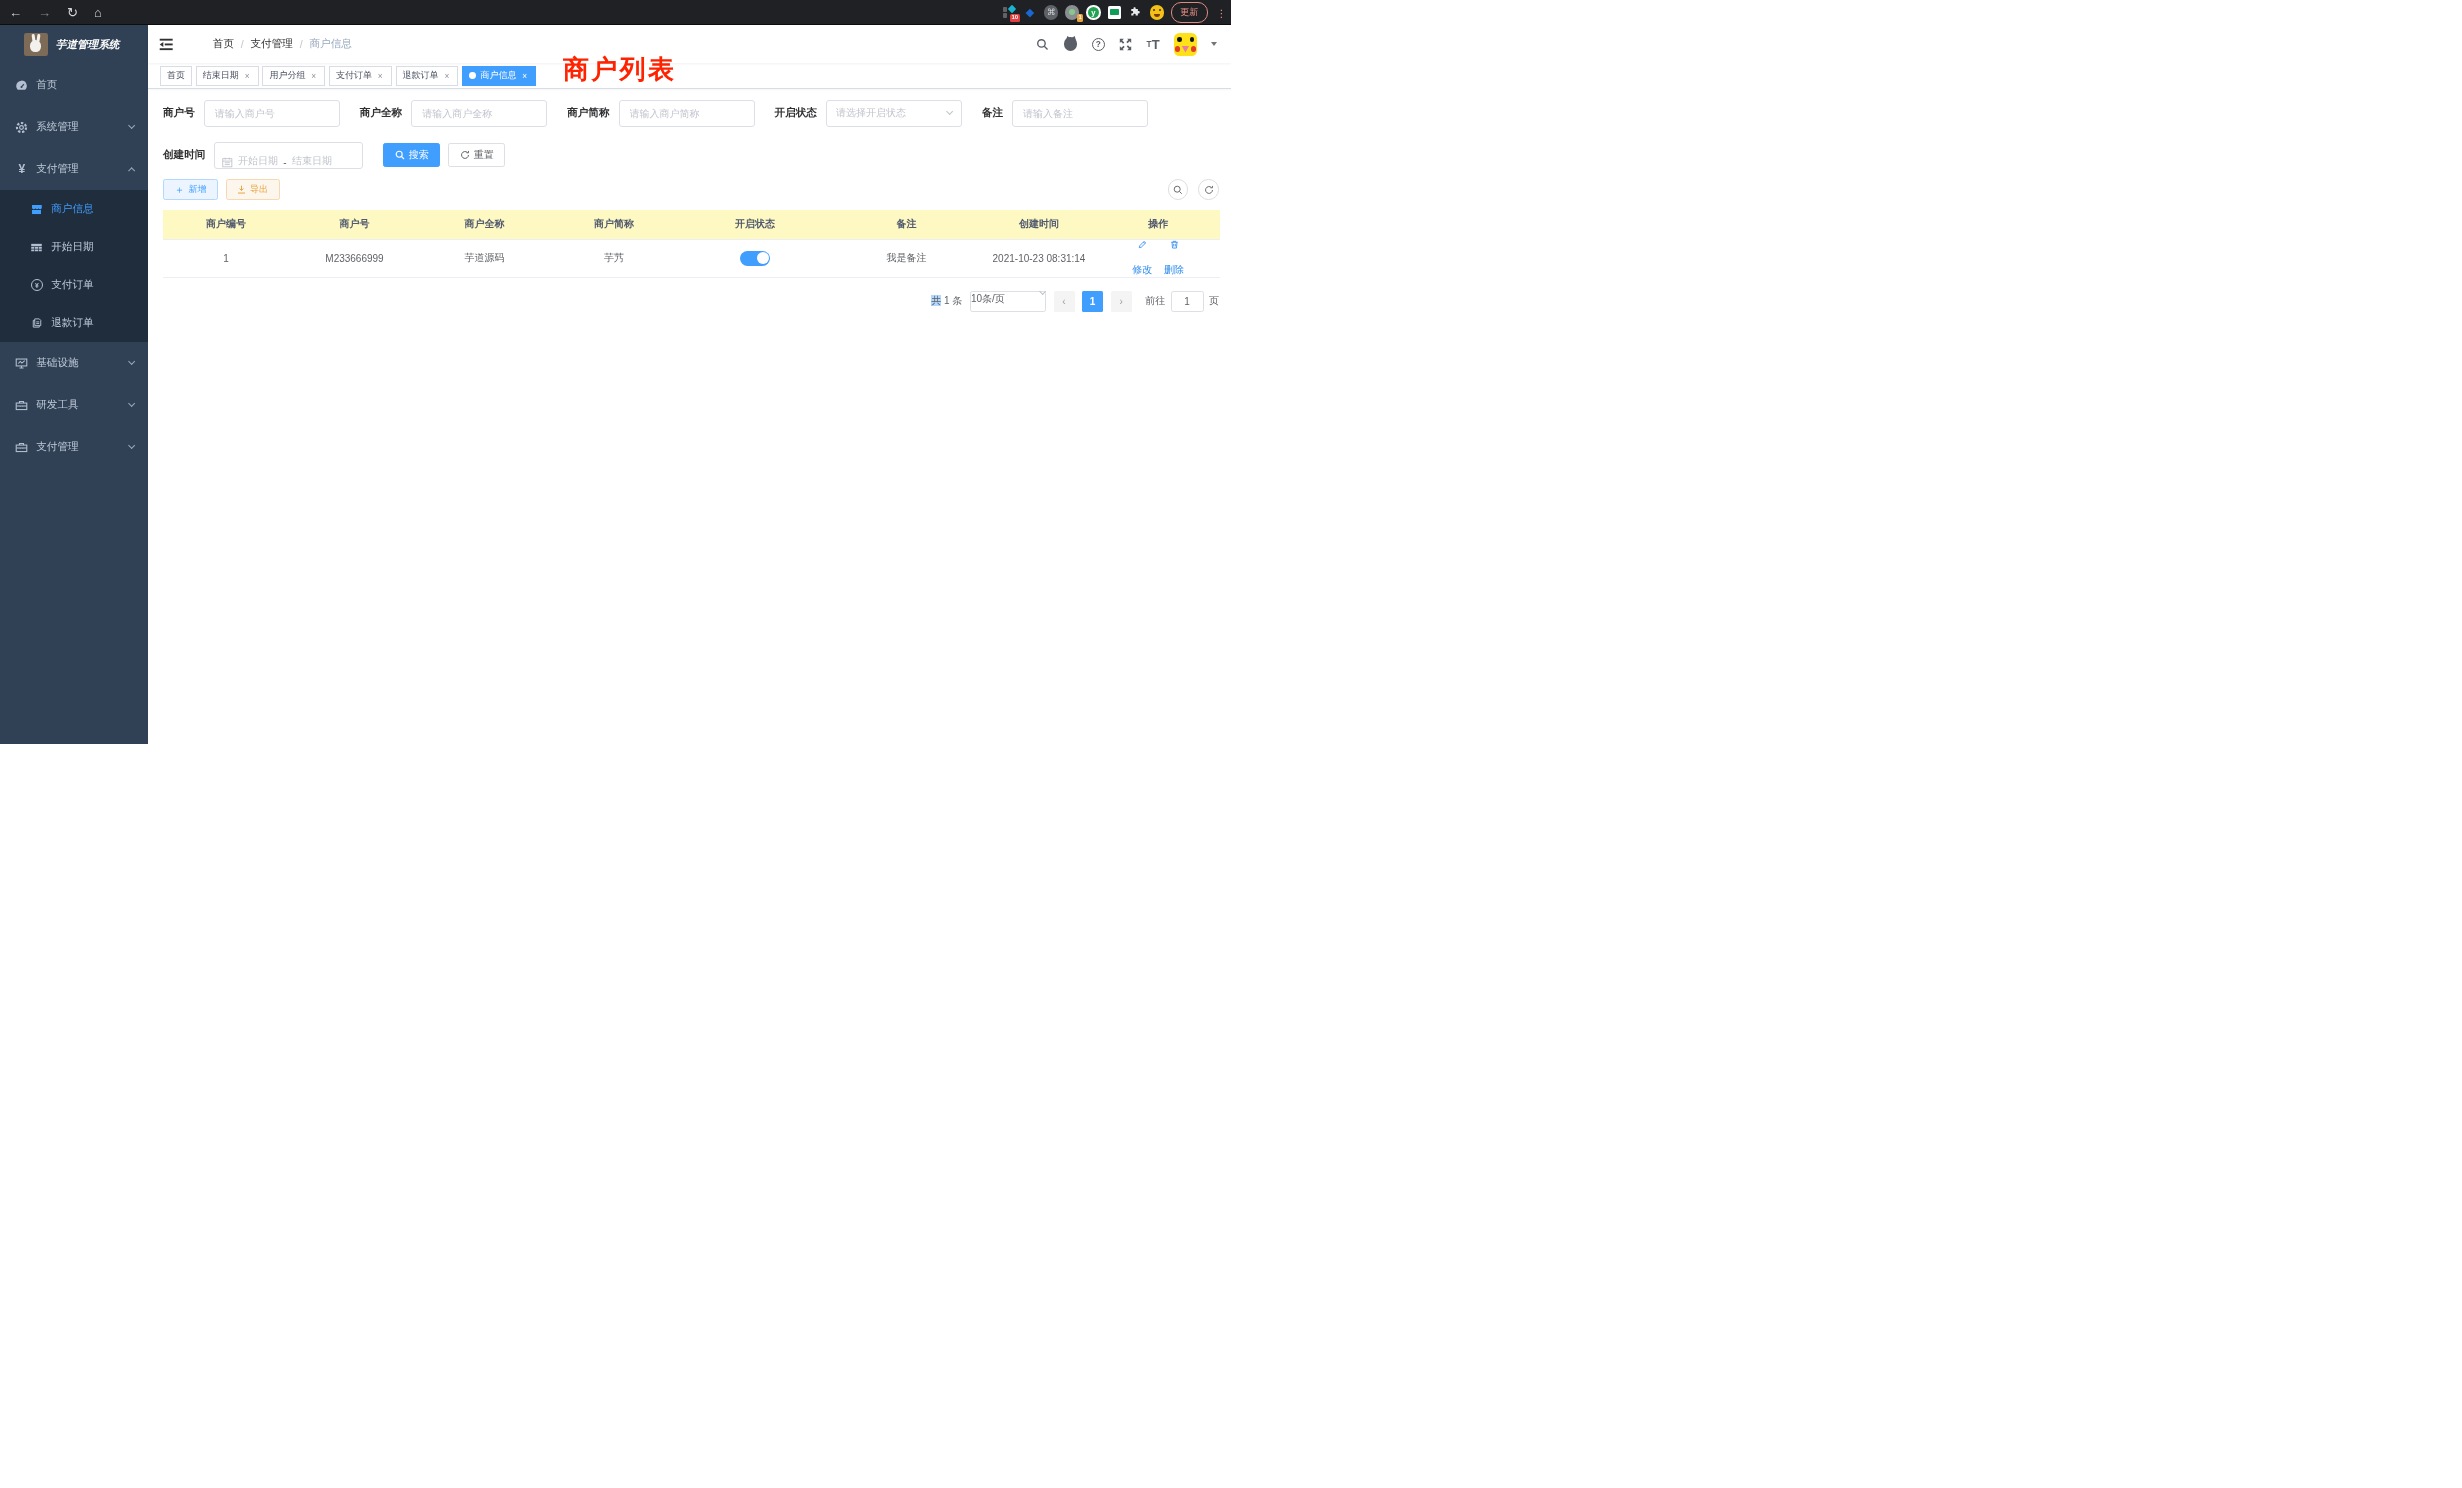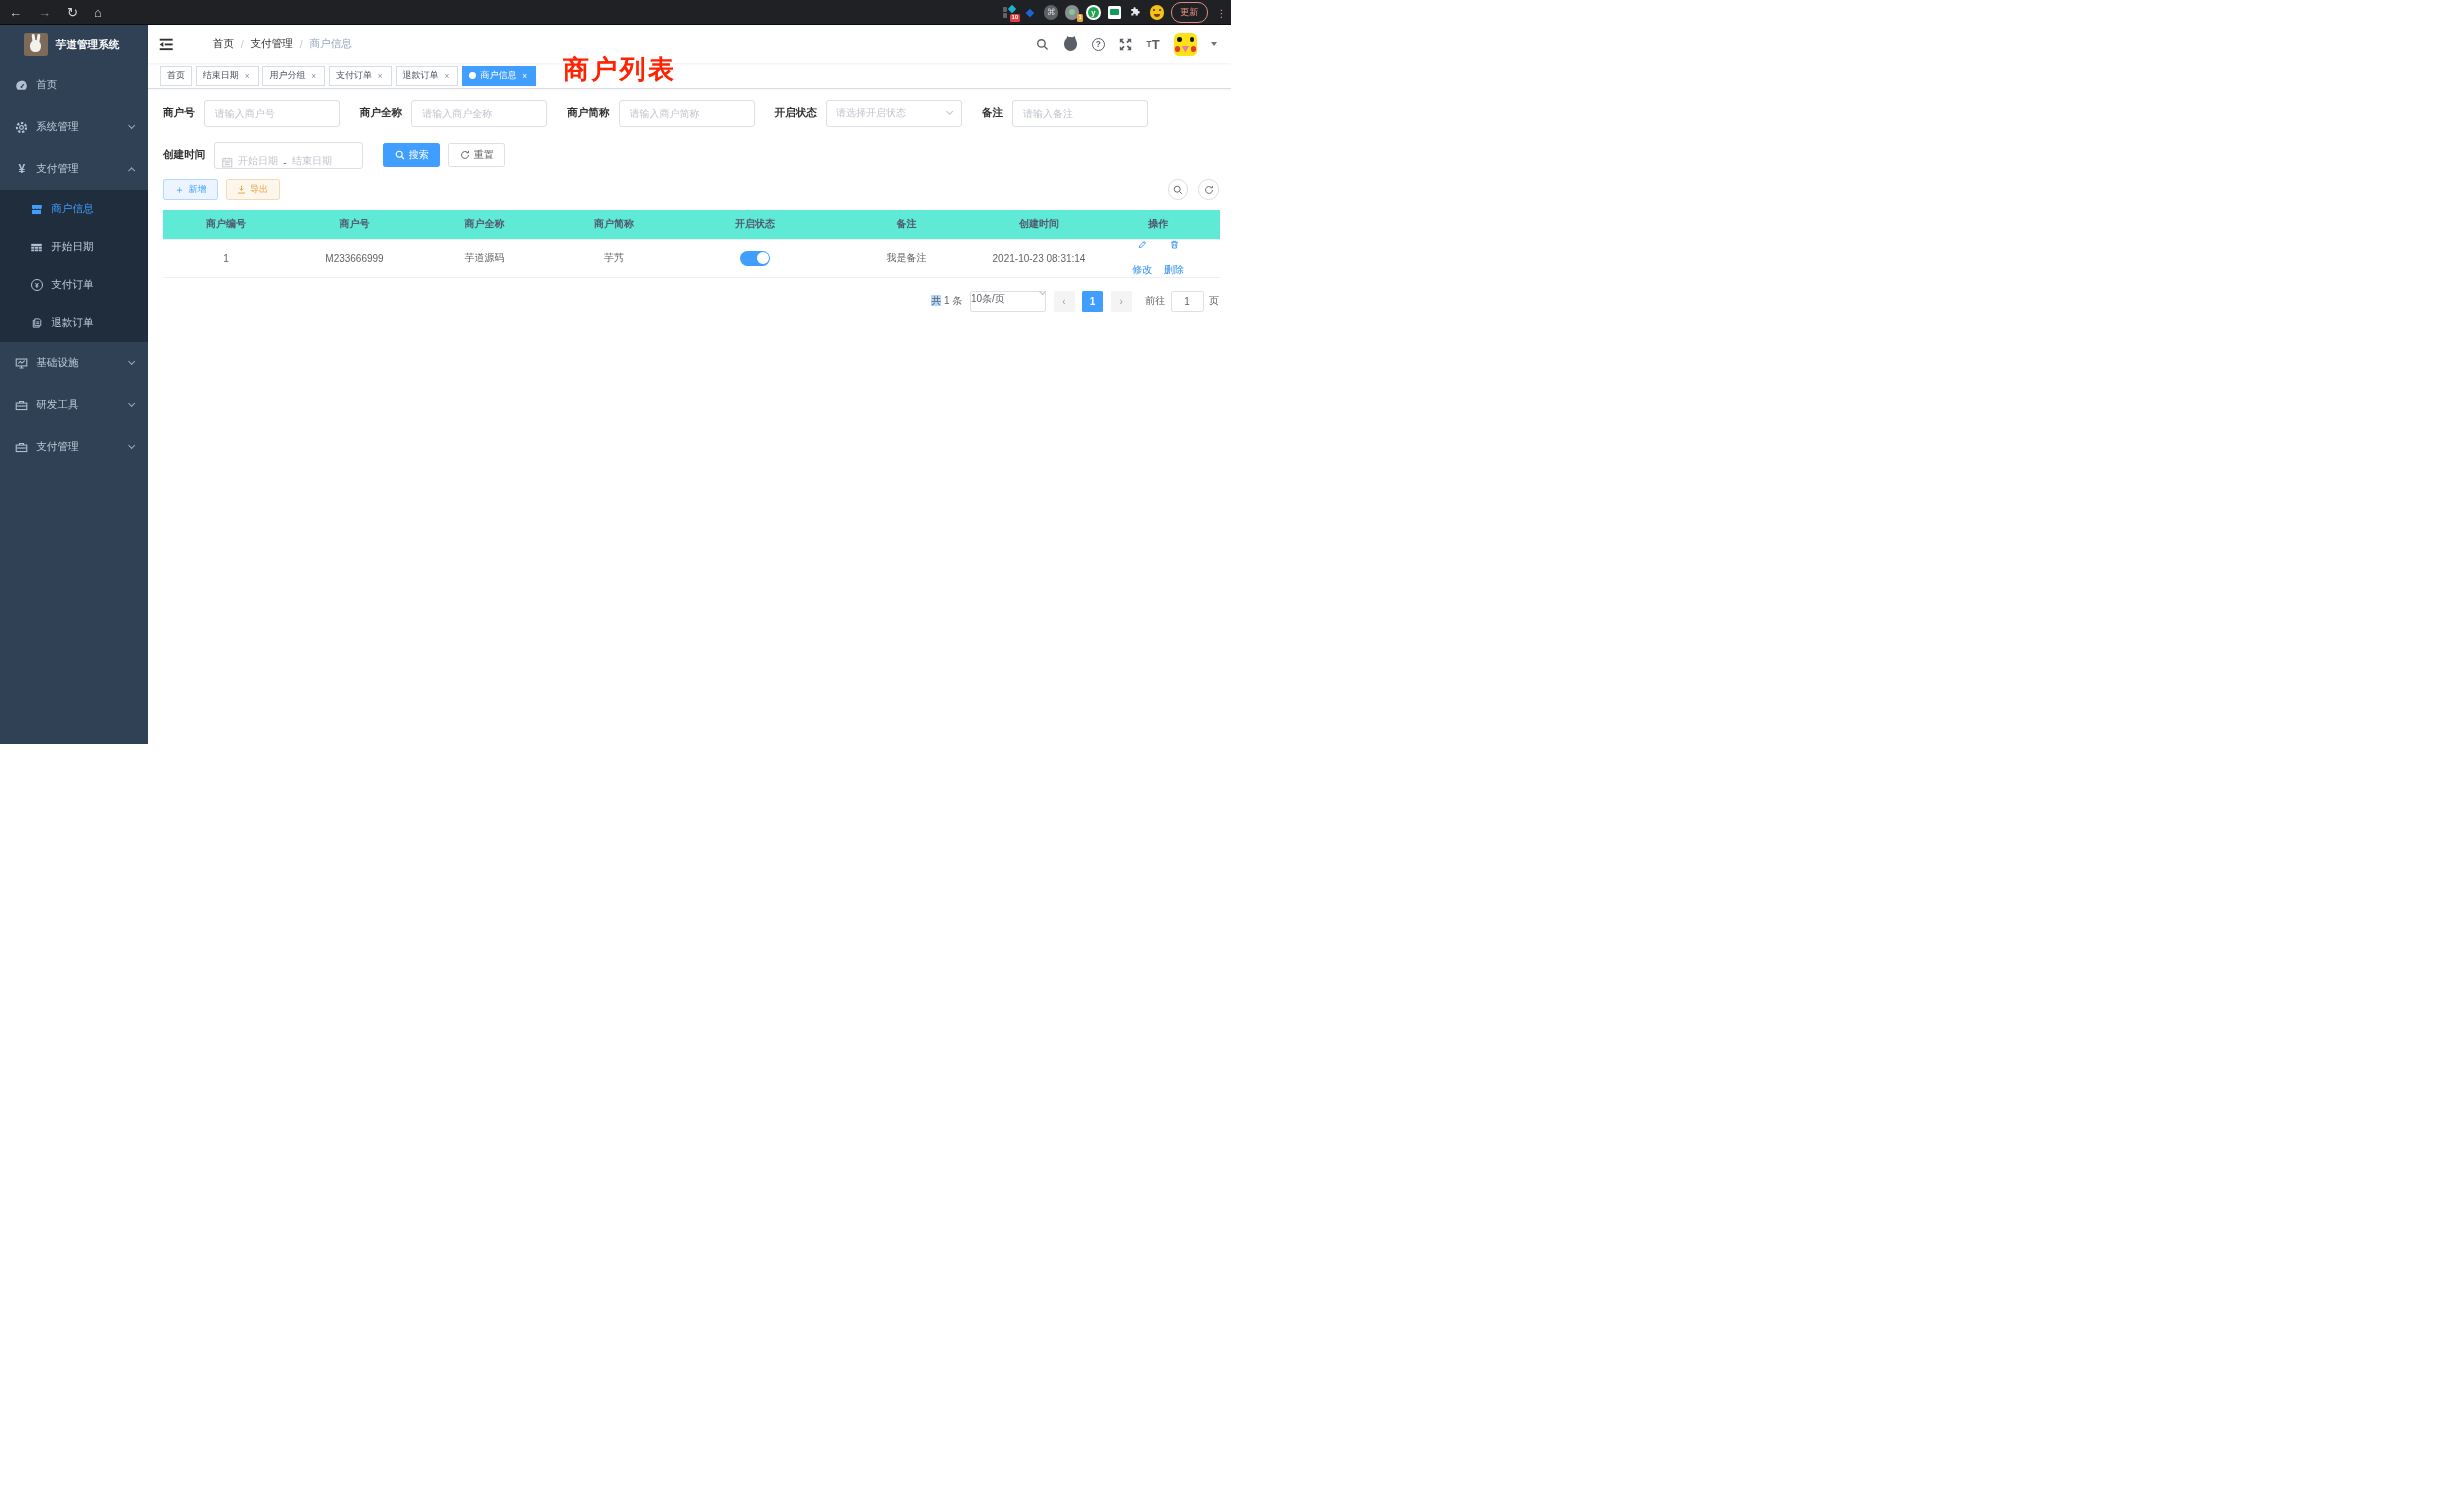--- a/index.html
+++ b/index.html
@@ -49,21 +49,21 @@
   
   .app { display:flex; height:719px; }
 
   
   .sidebar { width:148px; background:#304156; color:#bfcbd9; flex:none; }
   .logo-row { height:39px; display:flex; align-items:center; padding-left:24px; gap:8.3px; }
   .logo-img { width:23.5px; height:23.5px; border-radius:2.3px; background:#7d6a57; position:relative; overflow:hidden; flex:none; }
   .logo-img .head { position:absolute; left:6px; top:7.6px; width:11.4px; height:12px; background:#f3f1ee; border-radius:50% 50% 45% 45%; }
   .logo-img .ear { position:absolute; width:3px; height:7.6px; background:#f3f1ee; border-radius:3px; top:1.5px; }
   .logo-img .ear.e1 { left:7.6px; transform:rotate(-8deg); } .logo-img .ear.e2 { left:13px; transform:rotate(8deg); }
-  .logo-title { color:#fff; font-weight:700; font-size:10.6px; white-space:nowrap; }
+  .logo-title { color:#fff; font-weight:700; font-size:10.6px; white-space:nowrap;font-style:italic; }
   .menu { font-size:10.6px; }
   .m-item { height:42px; display:flex; align-items:center; padding:0 13.6px 0 15px; gap:7.6px; cursor:pointer; }
   .m-item .ic { width:13.6px; display:flex; justify-content:center; flex:none; color:#b4c0d1; }
   .chev { width:5.3px; height:5.3px; border-right:1.2px solid #9aa7b8; border-bottom:1.2px solid #9aa7b8; margin-left:auto; flex:none; }
   .chev.down { transform:rotate(45deg); margin-top:-3px; }
   .chev.up { transform:rotate(-135deg); margin-top:3px; }
   .submenu { background:#1f2d3d; }
   .s-item { height:38px; display:flex; align-items:center; padding:0 13.6px 0 30px; gap:7.6px; cursor:pointer; }
   .s-item .ic { width:13.6px; display:flex; justify-content:center; flex:none; color:#b4c0d1; }
   .s-item.active { color:#409eff; }
@@ -135,21 +135,21 @@
   .btn.mini { height:21px; font-size:9px; padding:0 10.6px; }
   .btn.plain-primary { background:#ecf5ff; border-color:#b3d8ff; color:#409eff; }
   .btn.plain-warning { background:#fdf6ec; border-color:#f5dab1; color:#e6a23c; }
   .toolbar { margin-top:10.6px; display:flex; align-items:center; gap:7.6px; }
   .toolbar .right { margin-left:auto; display:flex; gap:10px; padding-right:1.5px; }
   .circ-btn { width:20.5px; height:20.5px; border-radius:50%; border:0.8px solid #dcdee2; background:#fff; color:#606266;
     display:flex; align-items:center; justify-content:center; cursor:pointer; }
 
   
   .tbl { margin-top:10px; width:100%; border-collapse:collapse; table-layout:fixed; }
-  .tbl th { height:29px; background:#5eead4; color:#515a6e; font-size:10px; font-weight:700; text-align:center;
+  .tbl th { height:29px; background:#fef9c3; color:#515a6e; font-size:10px; font-weight:700; text-align:center;
     border-bottom:0.8px solid #ebeef5; }
   .tbl td { height:36px; color:#606266; font-size:10px; text-align:center; border-bottom:0.8px solid #ebeef5; }
   .switch { position:relative; width:30px; height:15px; border-radius:7.6px; background:#409eff; display:inline-block;
     vertical-align:middle; cursor:pointer; }
   .switch::after { content:""; position:absolute; right:1.5px; top:1.5px; width:12px; height:12px; border-radius:50%; background:#fff; }
   .link-btn { background:none; border:none; color:#2d8cf0; font-size:10px; cursor:pointer; display:inline-flex;
     align-items:center; gap:14px; font-family:inherit;flex-direction:column; }
   .link-btn + .link-btn { margin-left:9px; }
 
   

